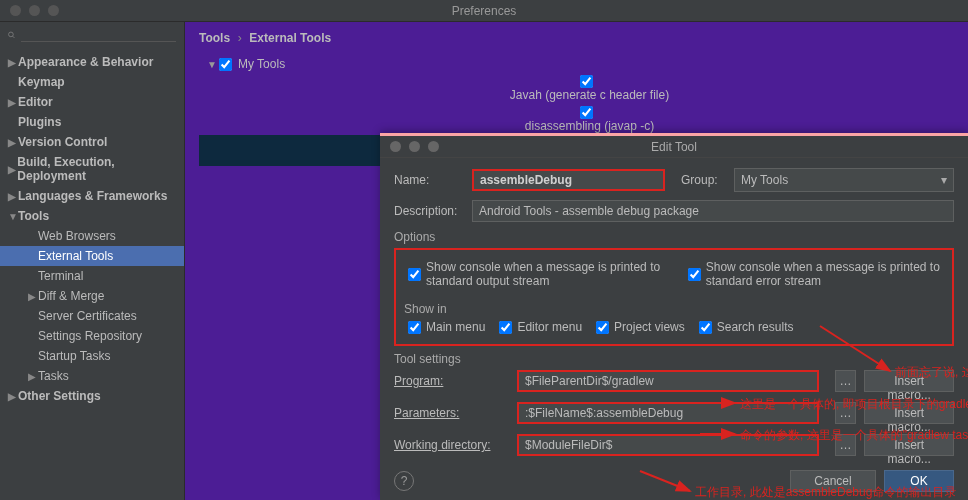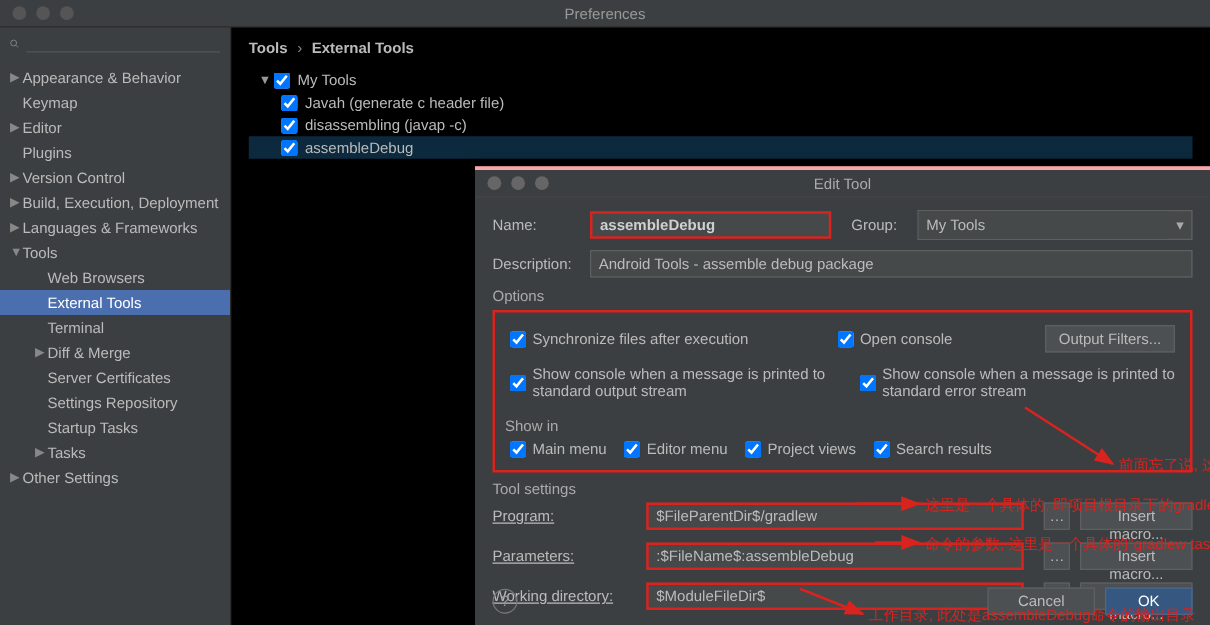--- a/index.html
+++ b/index.html
@@ -8,36 +8,36 @@
 .traffic-lights { display: flex; gap: 8px; padding-left: 10px; }
 .traffic-lights span { width: 11px; height: 11px; border-radius: 50%; background: #555; }
 .titlebar-title { position: absolute; width: 100%; text-align: center; color: #999; font-size: 12px; }
 .main { display: flex; height: calc(100% - 22px); }
 .sidebar { width: 185px; background: #3c3f41; border-right: 1px solid #2b2b2b; overflow: hidden; }
 .search-row { padding: 6px 8px; display: flex; align-items: center; }
 .search-row svg { margin-right: 6px; }
 .search-row .search-line { flex: 1; border-bottom: 1px solid #555; height: 14px; }
 .tree { padding-top: 4px; }
 .tree-item { display: flex; align-items: center; padding: 3px 8px; cursor: pointer; color: #bbb; }
-.tree-item.bold { font-weight: normal; }
+.tree-item.bold { font-weight: bold; }
 .tree-item .arrow { width: 10px; display: inline-block; color: #888; font-size: 10px; }
 .tree-item .arrow.down::before { content: "▼"; }
 .tree-item .arrow.right::before { content: "▶"; }
 .tree-item.selected { background: #4b6eaf; color: #fff; }
 .tree-item.child { padding-left: 28px; }
-.content { flex: 1; position: relative; background: #000000; }
+.content { flex: 1; position: relative; background: #4c1d95; }
 .breadcrumb { padding: 8px 14px 6px; color: #bbb; font-size: 13px; }
 .breadcrumb span.sep { color: #888; margin: 0 4px; }
 .tool-list { padding: 4px 14px 0; }
 .tl-item { display: flex; align-items: center; padding: 2px 0 2px 8px; }
 .tl-item.group { font-weight: normal; }
 .tl-item .arrow { width: 12px; color: #999; font-size: 10px; }
 .tl-item input[type=checkbox] { margin-right: 6px; }
 .tl-item.selected { background: #0d293e; }
-.tl-item.child { padding-left: 26px; }
+.tl-item.child { padding-left: 26px; flex-direction: column; }
 
 .dialog { position: absolute; left: 195px; top: 111px; right: 0; bottom: 0; background: #3c3f41; border-top: 3px solid #fca5a5; box-shadow: 0 -2px 8px rgba(0,0,0,0.3); }
 .dialog-tb { height: 22px; display: flex; align-items: center; position: relative; border-bottom: 1px solid #444; }
 .dialog-tb .traffic-lights span { background: #666; }
 .dialog-tb-title { position: absolute; width: 100%; text-align: center; color: #aaa; }
 .dialog-body { padding: 10px 14px; }
 .row { display: flex; align-items: center; margin-bottom: 8px; gap: 8px; }
 .label { min-width: 70px; color: #bbb; }
 .label-wide { min-width: 115px; color: #bbb; text-decoration: underline; }
 input.text { background: #45494a; border: 1px solid #5e6060; color: #bbb; padding: 3px 6px; height: 22px; }
@@ -202,33 +202,20 @@
             <span class="dd">▾</span>
           </div>
         </div>
         <div class="row">
           <span class="label">Description:</span>
           <input class="text desc" value="Android Tools - assemble debug package" style="">
         </div>
 
         <div class="section-title">Options</div>
         <div class="red-box">
-          <div class="check-row">
-            <label class="check-item">
-                <input type="checkbox" checked="" style="">
-                <span>Synchronize files after execution</span>
-              </label>
-            <span style="flex:1"></span>
-            <label class="check-item">
-                <input type="checkbox" checked="" style="">
-                <span>Open console</span>
-              </label>
-            <span style="width:30px"></span>
-            <button class="btn">Output Filters...</button>
-          </div>
           <div class="check-row" style="margin-bottom:14px">
             <label class="check-item">
                 <input type="checkbox" checked="" style="">
                 <span>Show console when a message is printed to standard output stream</span>
               </label>
             <label class="check-item">
                 <input type="checkbox" checked="" style="">
                 <span>Show console when a message is printed to standard error stream</span>
               </label>
           </div>

